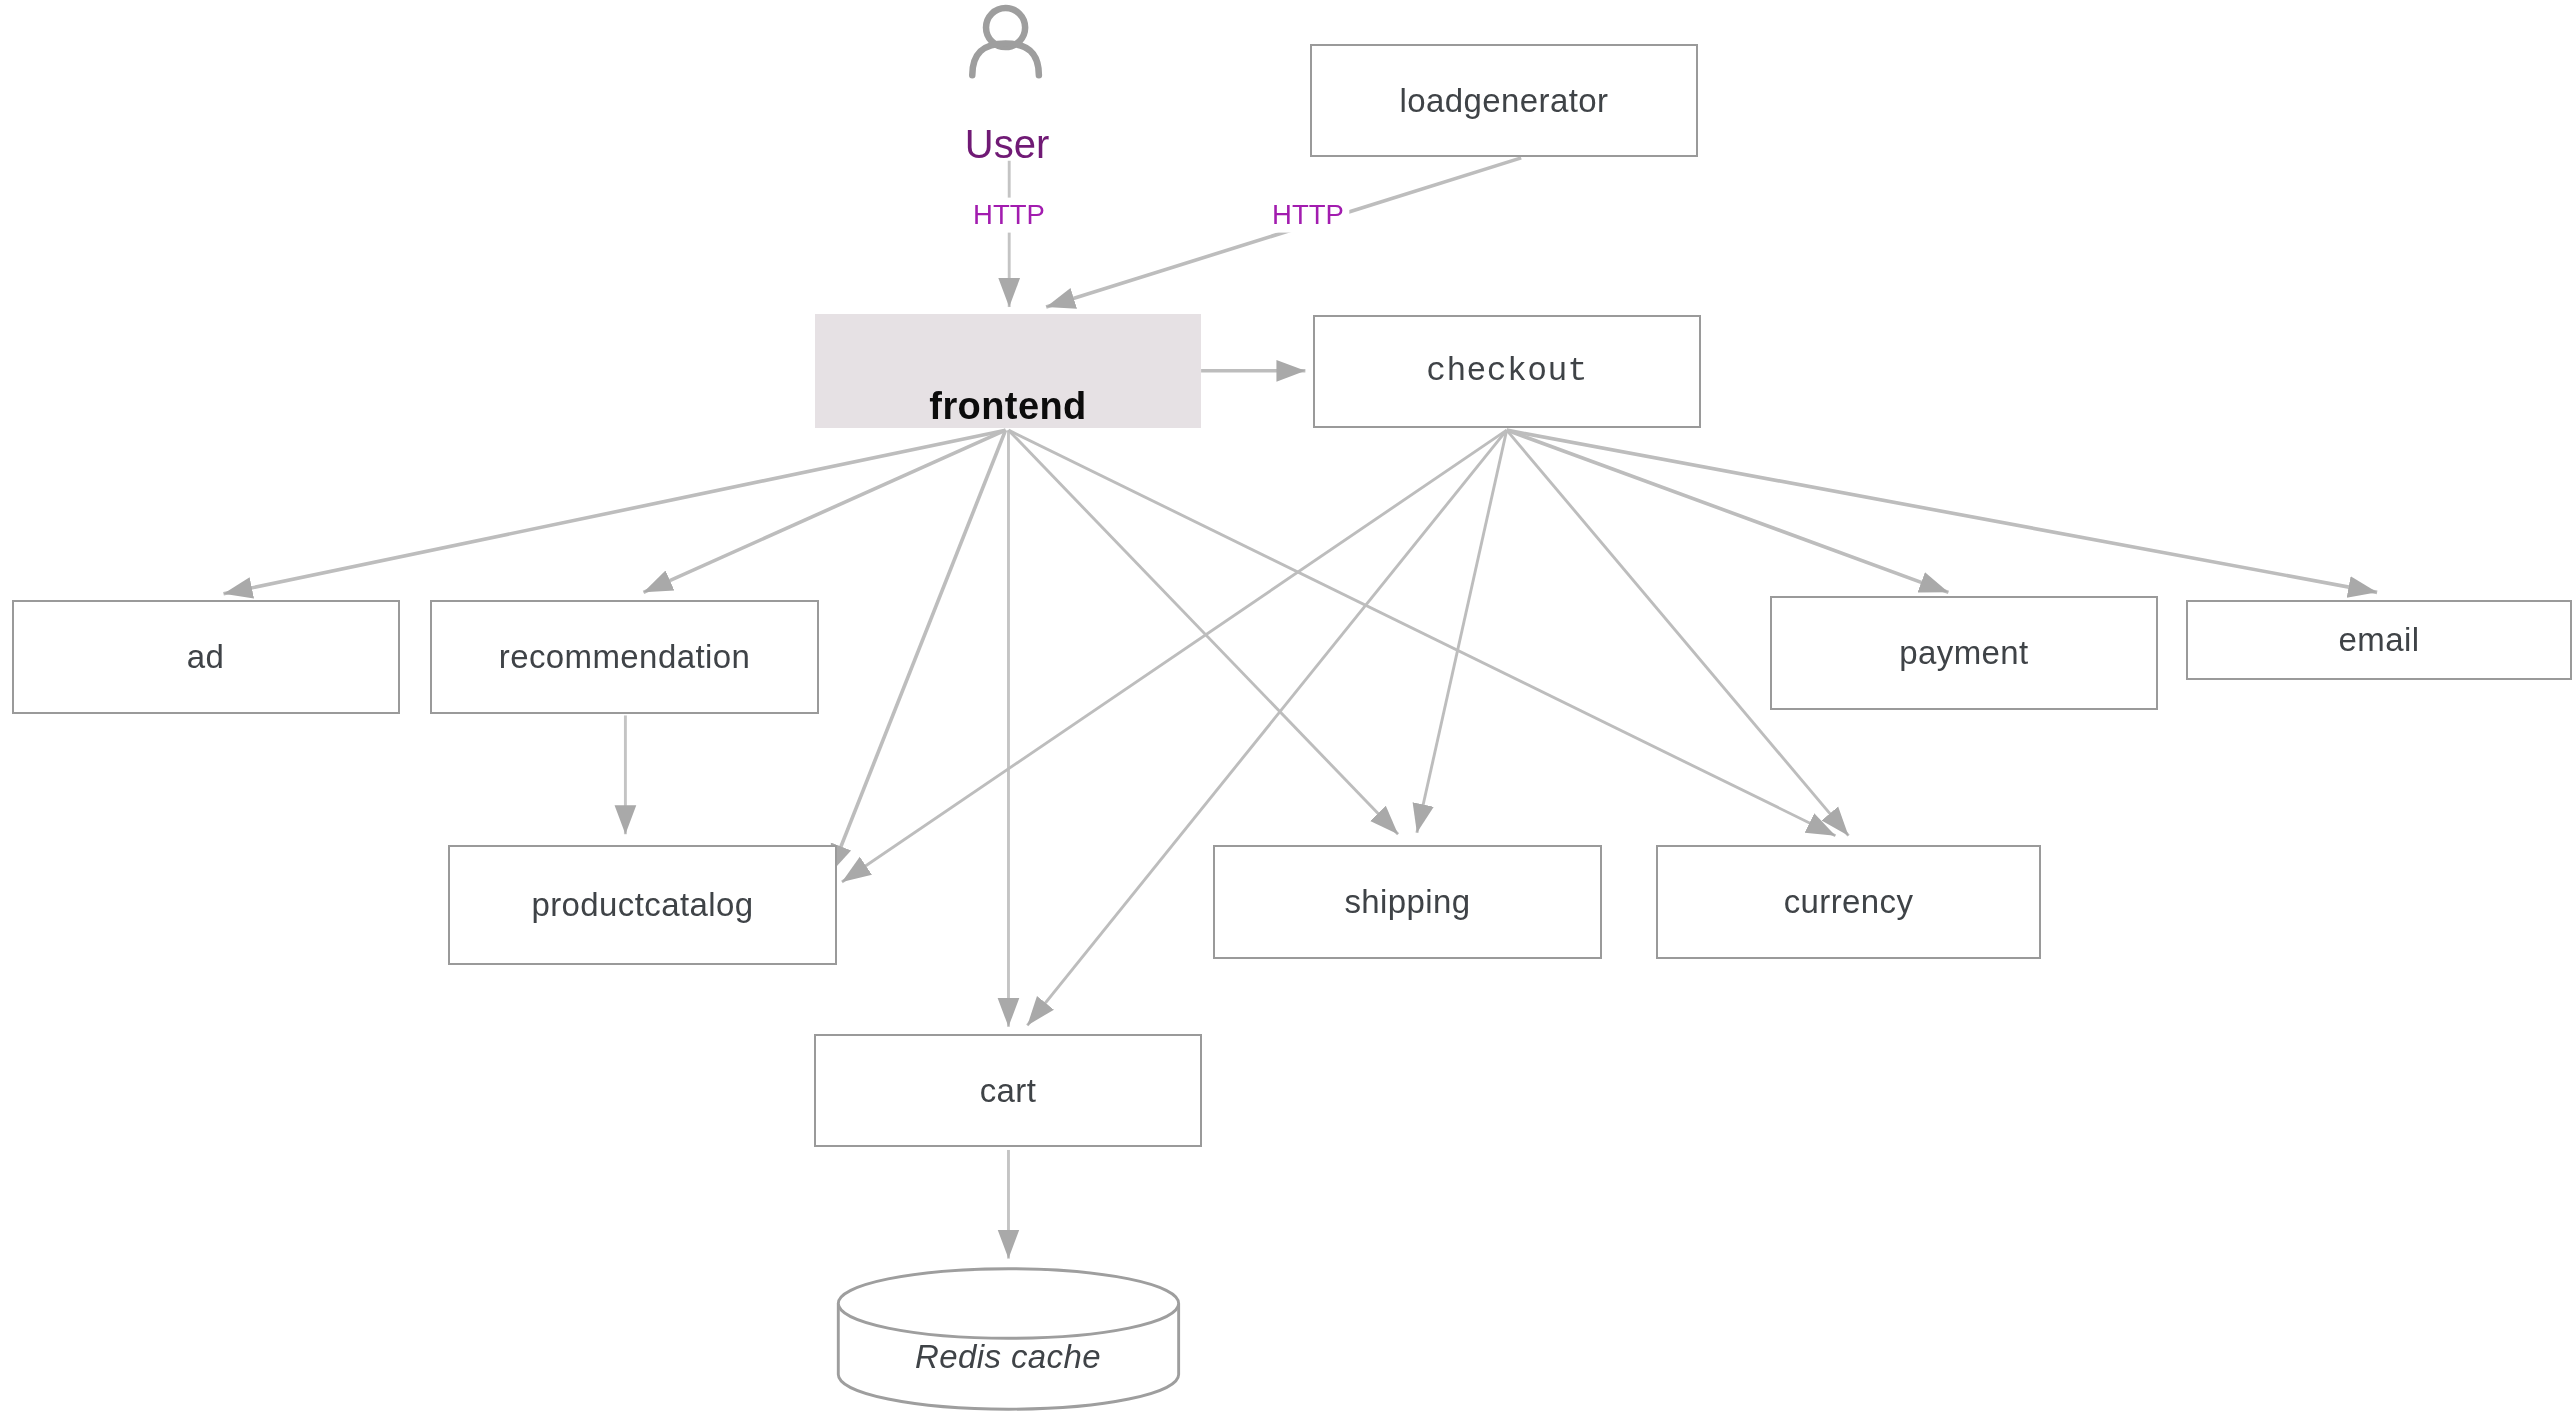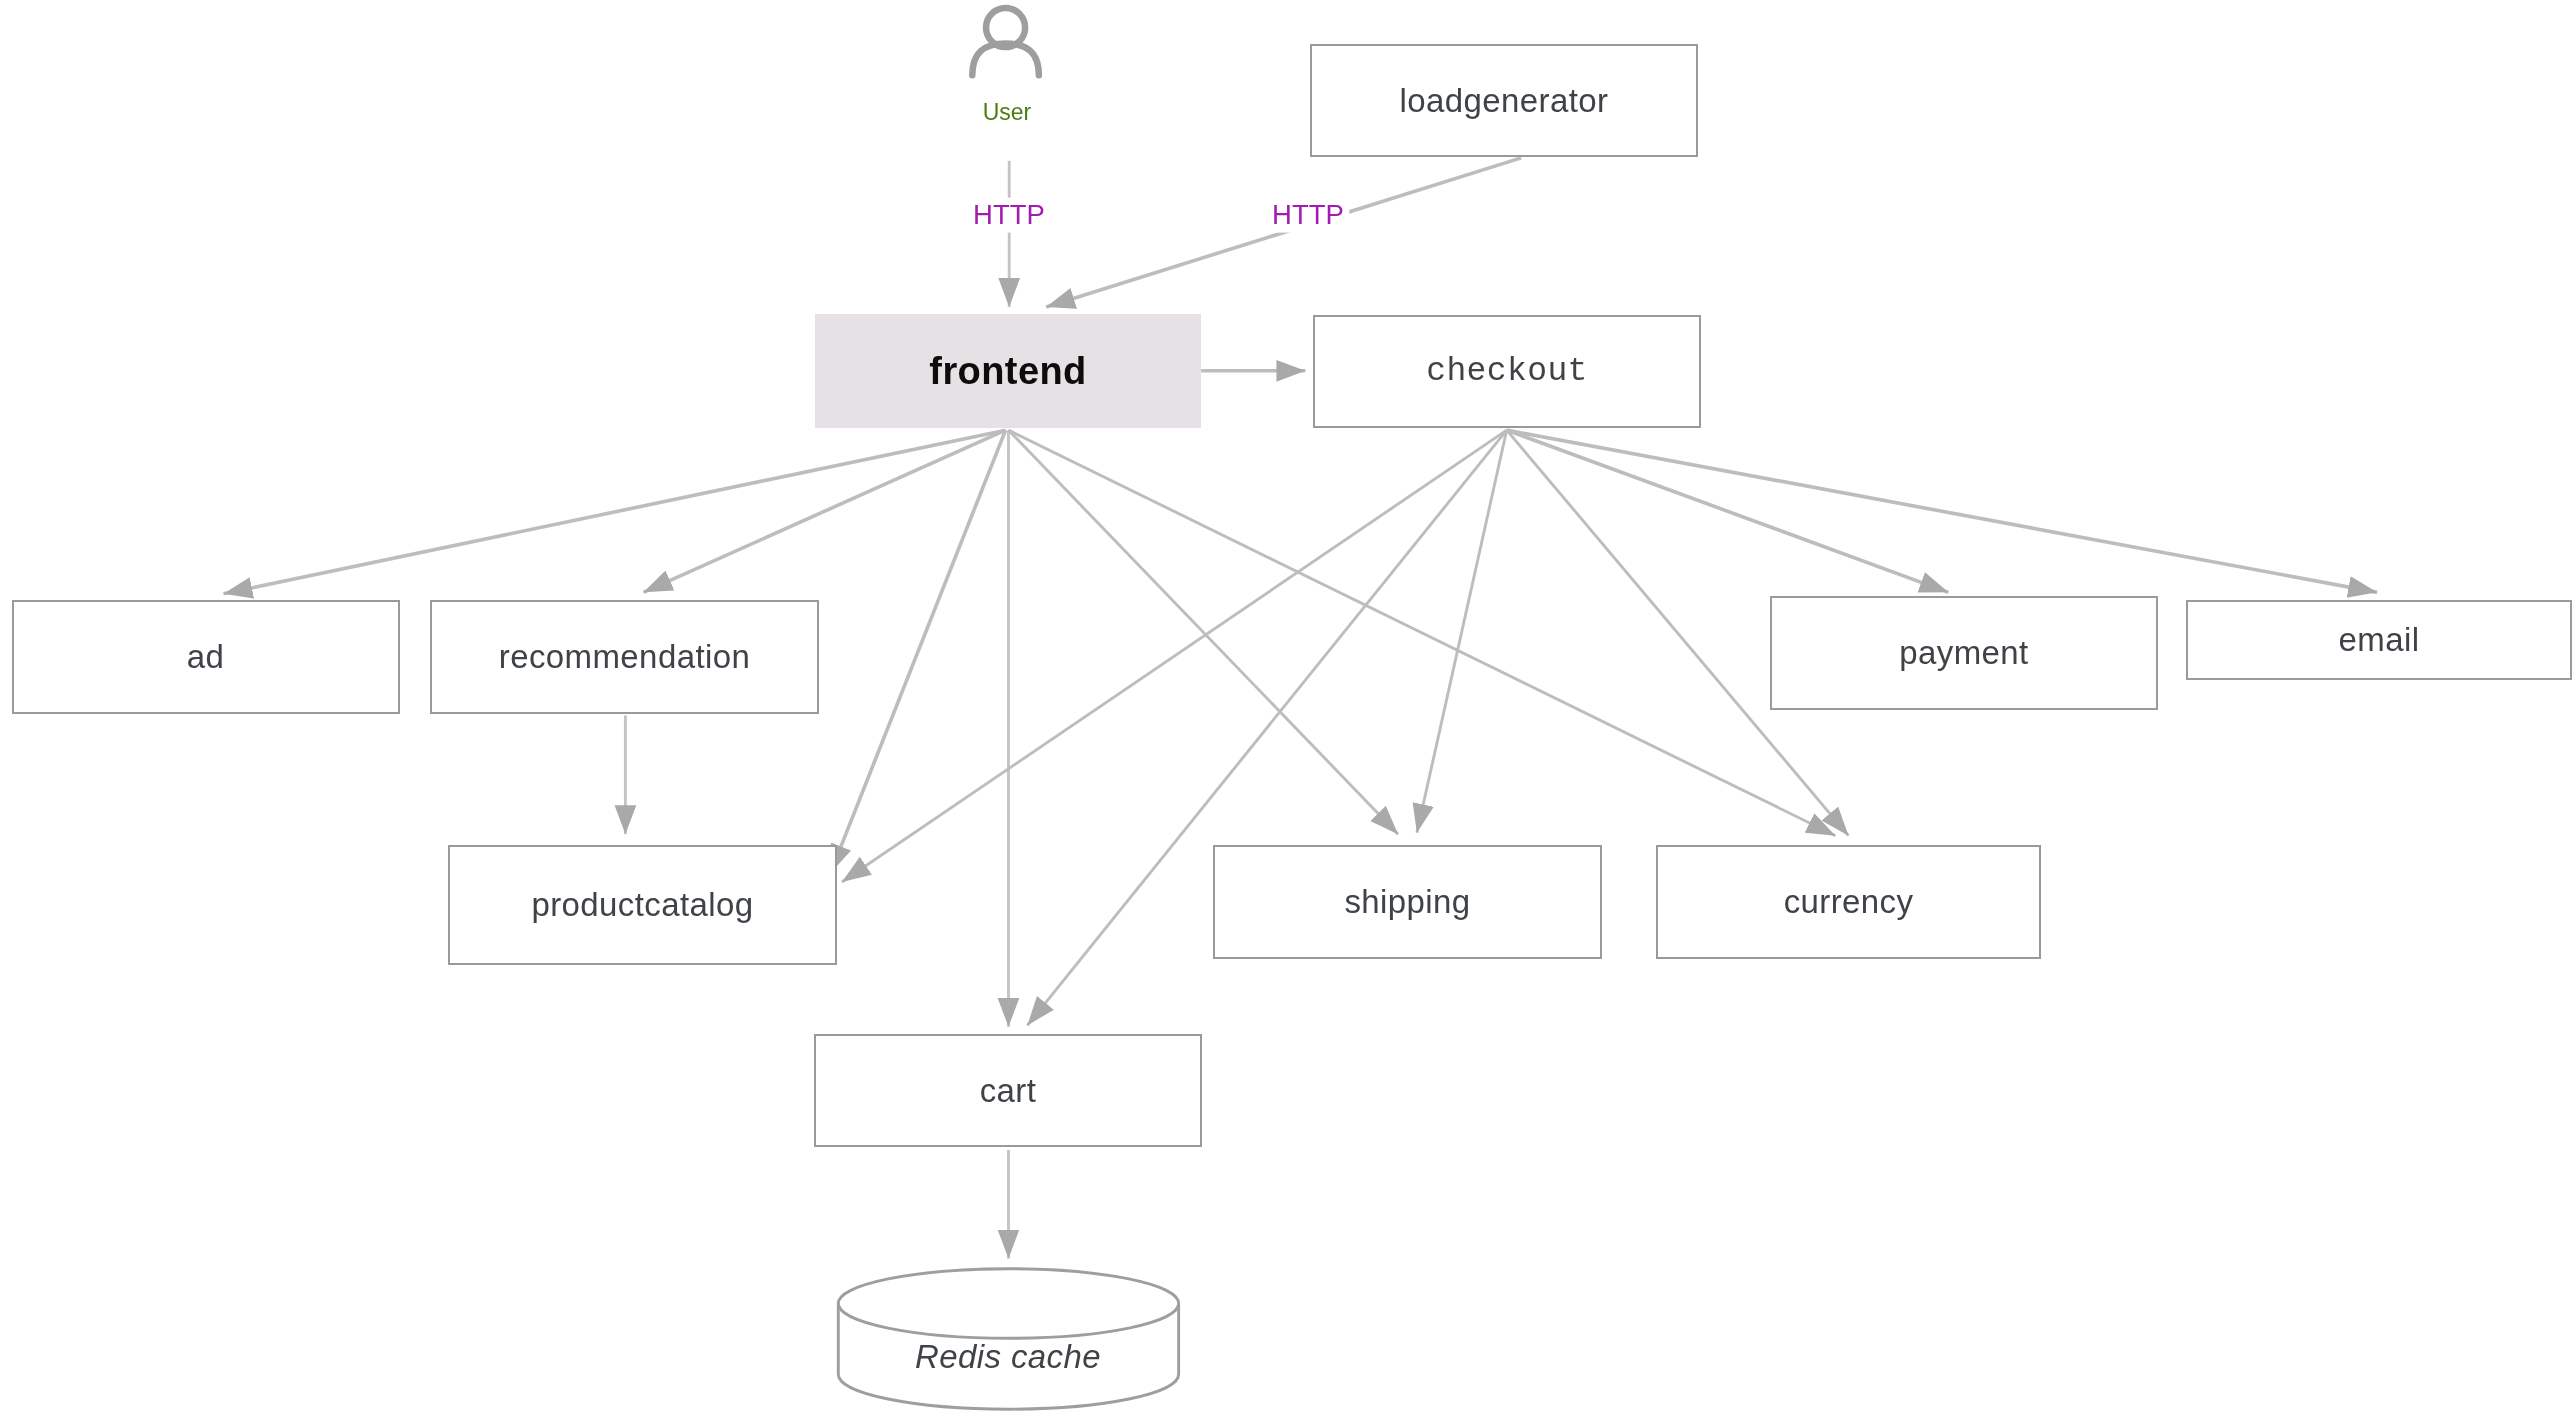--- a/index.html
+++ b/index.html
@@ -51,23 +51,24 @@
     transform: translate(-50%, -50%);
     font-size: 27.5px;
     color: #a21caf;
     background: #ffffff;
     padding: 1.4px 5.8px;
     white-space: nowrap;
   }
   .user-label {
     position: absolute;
     transform: translate(-50%, -50%);
-    font-size: 23px;
-    color: #4d7c0f;
+    font-size: 40px;
+    color: #701a75;
     white-space: nowrap;
+    margin-top: 32px;
   }
 </style>
 </head>
 <body>
 
 <div id="canvas">
 
   <svg id="edge-layer" viewBox="0 0 3556 1954" xmlns="http://www.w3.org/2000/svg">
     <defs>
       <marker id="ah" markerUnits="userSpaceOnUse" markerWidth="44" markerHeight="36" refX="40" refY="18" orient="auto">
@@ -108,21 +109,21 @@
   </svg>
 
   <div class="user-label" style="left:1007px; top:112px;">User</div>
   <div class="edge-label" style="left:1009px; top:215px;">HTTP</div>
   <div class="edge-label" style="left:1308px; top:215px;">HTTP</div>
 
   <div class="node" style="left:1310px; top:44px; width:388px; height:113px;justify-content:center;">
     <span>loadgenerator</span>
   </div>
 
-  <div class="node frontend" style="left:815px; top:314px; width:386px; height:114px;">
+  <div class="node frontend" style="left:815px; top:314px; width:386px; height:114px;align-items:flex-end;">
     <span>frontend</span>
   </div>
 
   <div class="node" style="left:1313px; top:315px; width:388px; height:113px;font-family:Liberation Mono, monospace;">
     <span>checkout</span>
   </div>
 
   <div class="node" style="left:11.6px; top:600px; width:388px; height:114px;">
     <span>ad</span>
   </div>

